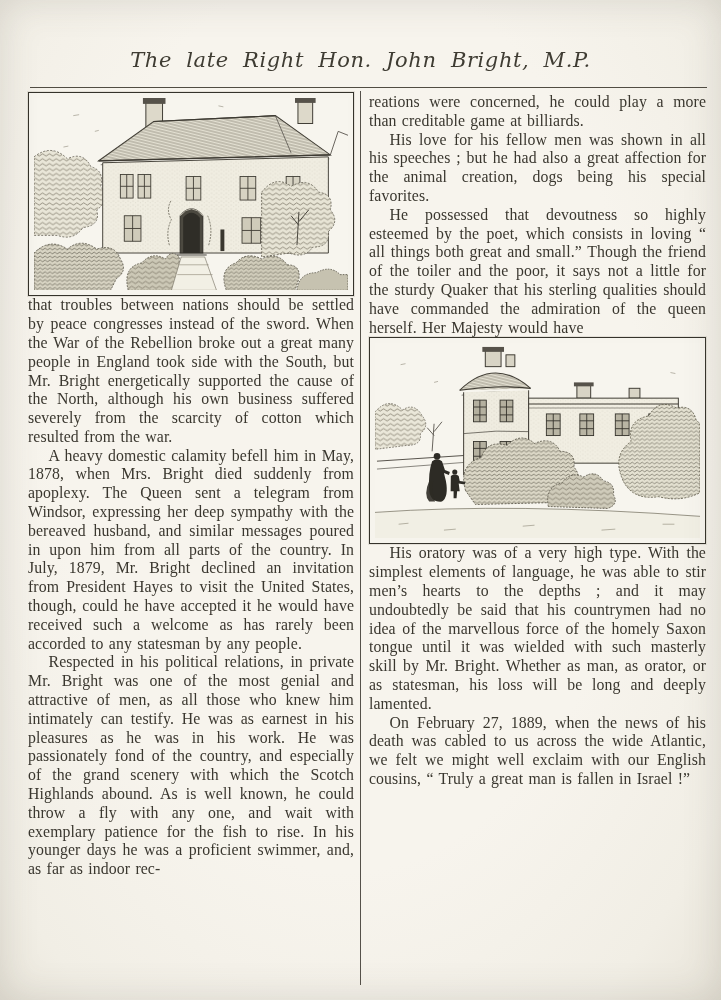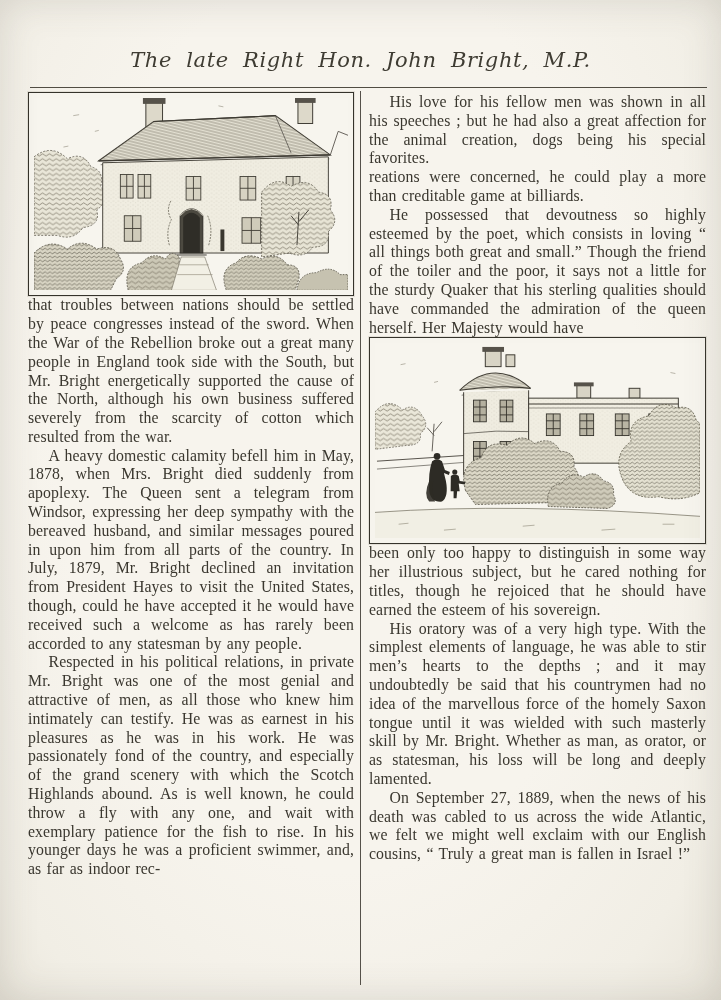--- a/index.html
+++ b/index.html
@@ -173,22 +173,22 @@
         </g>
       </svg>
     </figure>
 
     <p class="para">that troubles between nations should be settled by peace congresses instead of the sword.  When the War of the Rebellion broke out a great many people in England took side with the South, but Mr. Bright energetically supported the cause of the North, although his own business suffered severely from the scarcity of cotton which resulted from the war.</p>
     <p class="para indent">A heavy domestic calamity befell him in May, 1878, when Mrs. Bright died suddenly from apoplexy.  The Queen sent a telegram from Windsor, expressing her deep sympathy with the bereaved husband, and similar messages poured in upon him from all parts of the country. In July, 1879, Mr. Bright declined an invitation from President Hayes to visit the United States, though, could he have accepted it he would have received such a welcome as has rarely been accorded to any statesman by any people.</p>
     <p class="para indent">Respected in his political relations, in private Mr. Bright was one of the most genial and attractive of men, as all those who knew him intimately can testify.  He was as earnest in his pleasures as he was in his work.  He was passionately fond of the country, and especially of the grand scenery with which the Scotch Highlands abound.  As is well known, he could throw a fly with any one, and wait with exemplary patience for the fish to rise. In his younger days he was a proficient swimmer, and, as far as indoor rec-</p>
   </div>
 
   <div class="col col-right">
+    <p class="para">reations were concerned, he could play a more than creditable game at billiards.</p>
     <p class="para indent">His love for his fellow men was shown in all his speeches ; but he had also a great affection for the animal creation, dogs being his special favorites.</p>
-    <p class="para">reations were concerned, he could play a more than creditable game at billiards.</p>
     <p class="para indent">He possessed that devoutness so highly esteemed by the poet, which consists in loving “ all things both great and small.” Though the friend of the toiler and the poor, it says not a little for the sturdy Quaker that his sterling qualities should have commanded the admiration of the queen herself.  Her Majesty would have</p>
 
     <figure class="engraving fig-right" aria-label="Engraving of a country house with a round corner turret rising behind dense shrubbery, a woman and child standing on the lawn">
       <svg viewBox="0 0 330 198" xmlns="http://www.w3.org/2000/svg">
         <rect x="0" y="0" width="330" height="198" fill="#f7f5ee"></rect>
         <g stroke="#8d8878" stroke-width="0.6">
           <line x1="26" y1="22" x2="31" y2="21"></line>
             <line x1="300" y1="30" x2="305" y2="31"></line>
           <line x1="60" y1="40" x2="64" y2="39"></line>
         </g>
@@ -306,18 +306,17 @@
         <g fill="#2d2b25">
           <circle cx="63" cy="115" r="3.4"></circle>
           <path d="M58,120 q5,-4 10,0 l3,9 5,2 -1,3 -5,-2 2,8 q3,16 -4,21 q-12,1 -13,-12 q-1,-18 3,-29 Z"></path>
           <path d="M55,140 q-6,14 0,21 l6,0 q-4,-10 -2,-21 Z" opacity="0.9"></path>
           <circle cx="81" cy="131" r="2.6"></circle>
           <path d="M77,135 q4,-3 8,0 l1,5 6,1 -1,2.6 -6,-1 1,8 -2.6,0 -0.6,7 -3,0 0,-7 -3,0 0.2,-15 Z"></path>
         </g>
       </svg>
     </figure>
 
-    <p class="para">been only too happy to distinguish in some way her illustrious subject, but he cared nothing for titles, though he rejoiced that he should have earned the esteem of his sovereign.</p>
     <p class="para indent">His oratory was of a very high type. With the simplest elements of language, he was able to stir men’s hearts to the depths ; and it may undoubtedly be said that his countrymen had no idea of the marvellous force of the homely Saxon tongue until it was wielded with such masterly skill by Mr. Bright.  Whether as man, as orator, or as statesman, his loss will be long and deeply lamented.</p>
-    <p class="para indent">On September 27, 1889, when the news of his death was cabled to us across the wide Atlantic, we felt we might well exclaim with our English cousins, “ Truly a great man is fallen in Israel !”</p>
+    <p class="para indent">On February 27, 1889, when the news of his death was cabled to us across the wide Atlantic, we felt we might well exclaim with our English cousins, “ Truly a great man is fallen in Israel !”</p>
   </div>
 
 </div>
 
 </body></html>

